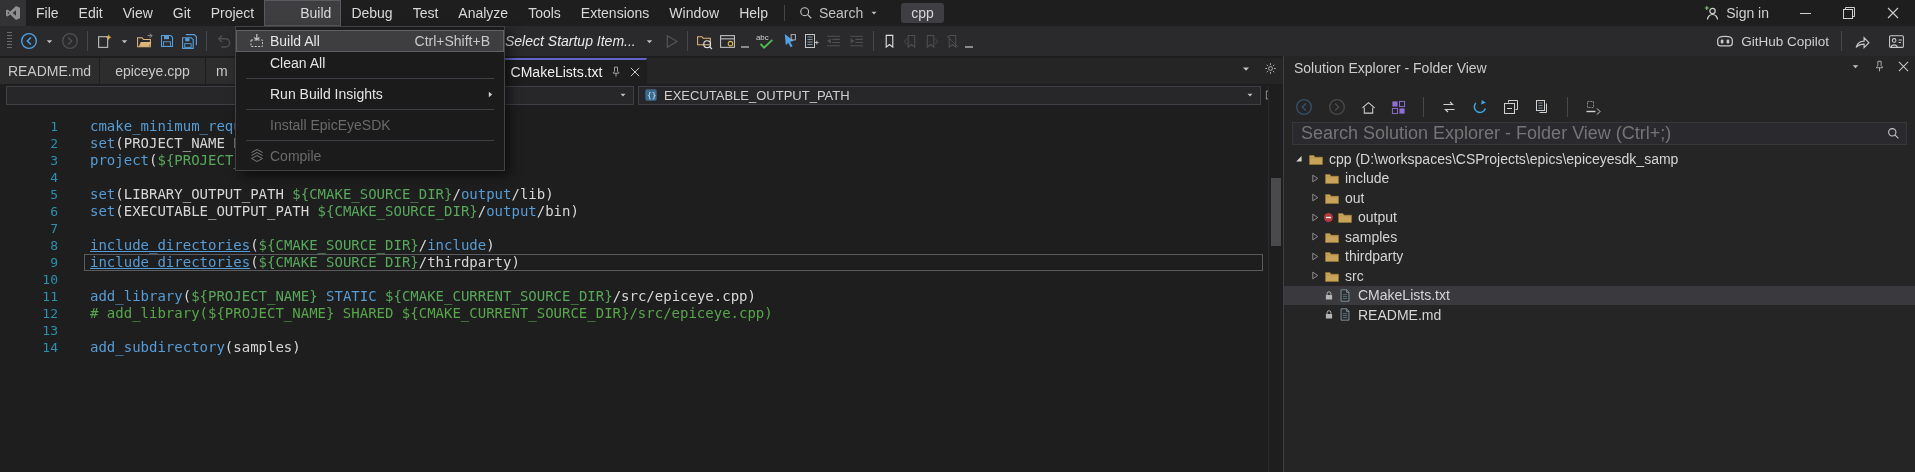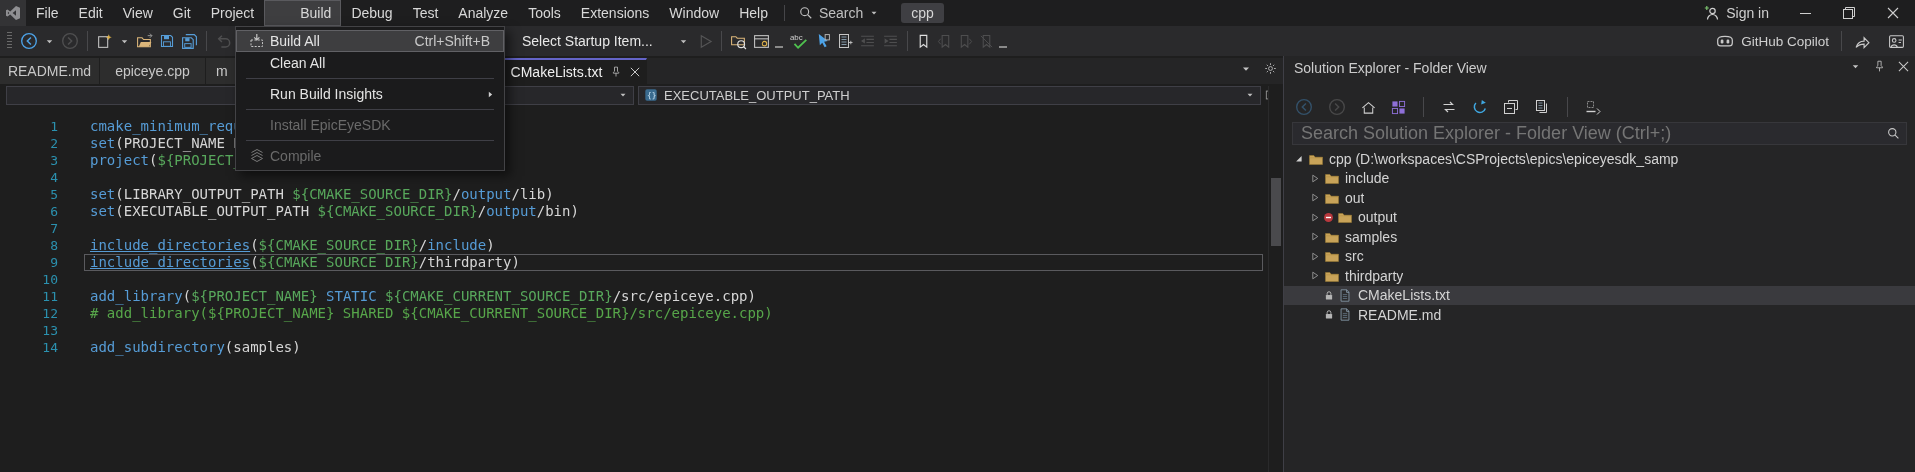--- a/index.html
+++ b/index.html
@@ -23,21 +23,21 @@
   
   .toolbar{position:absolute;left:0;top:26px;right:0;height:30px;background:#2A2A2C;
            display:flex;align-items:center;padding-left:2px;}
   .grip{width:5px;height:18px;margin:0 5px;
         background:repeating-linear-gradient(to bottom,#6A6A6A 0 1px,transparent 1px 3px);}
   .tbtn{display:flex;align-items:center;justify-content:center;padding:2px 3px;border-radius:2px;}
   .tbtn.disabled{opacity:.38;filter:grayscale(.9);}
   .tsep2{width:1px;height:20px;background:#48484B;margin:0 5px;}
   .tcombo{width:165px;height:21px;background:#27272A;border:1px solid #4A4A4E;display:flex;
           align-items:center;justify-content:flex-end;padding-right:4px;margin:0 4px;}
-  .startup{display:flex;align-items:center;gap:25px;padding:2px 6px;color:#E8E8E8;}
+  .startup{display:flex;align-items:center;gap:8px;padding:2px 6px;color:#E8E8E8;font-style:italic;}
   .dashmini{width:8px;height:2px;background:#8A8A8A;margin:12px 4px 0 2px;}
   .copilot{margin-left:auto;display:flex;align-items:center;gap:7px;padding-right:10px;color:#CFCFCF;}
   
   .main{position:absolute;left:0;top:56px;right:0;bottom:0;display:flex;}
   .editor{position:relative;width:1283px;background:#1E1E1E;flex:none;}
   .panel{flex:1;background:#252526;border-left:1px solid #3F3F46;position:relative;}
   
   .tabstrip{position:absolute;left:0;top:2px;right:0;height:26px;background:#252526;display:flex;}
   .tab{height:100%;background:#2D2D2D;border-right:1px solid #1E1E1E;display:flex;align-items:center;
        justify-content:center;color:#C8C8C8;padding:0 10px;box-sizing:border-box;flex:none;}
@@ -690,35 +690,35 @@
               <svg width="11" height="11" viewBox="0 0 16 16">
                 <path d="M5.5 3.2v9.6l7.2-4.8z" fill="none" stroke="#ABABAB" stroke-width="1.1"></path>
               </svg>
             </span>
             <span class="ticon">
               <svg width="16" height="16" viewBox="0 0 16 16">
                 <path d="M1.5 13.5v-9h4.3l1.4 1.7h7.3v7.3z" fill="#C8A359" stroke="#9E7E35" stroke-width=".5"></path>
                 <path d="M1.5 6.8h13" stroke="#B28E41" stroke-width=".6"></path>
               </svg>
             </span>
-            <span class="tlabel">src</span>
+            <span class="tlabel">thirdparty</span>
           </div>
           <div class="trow" style="padding-left: 22px;">
             <span class="texp">
               <svg width="11" height="11" viewBox="0 0 16 16">
                 <path d="M5.5 3.2v9.6l7.2-4.8z" fill="none" stroke="#ABABAB" stroke-width="1.1"></path>
               </svg>
             </span>
             <span class="ticon">
               <svg width="16" height="16" viewBox="0 0 16 16">
                 <path d="M1.5 13.5v-9h4.3l1.4 1.7h7.3v7.3z" fill="#C8A359" stroke="#9E7E35" stroke-width=".5"></path>
                 <path d="M1.5 6.8h13" stroke="#B28E41" stroke-width=".6"></path>
               </svg>
             </span>
-            <span class="tlabel">thirdparty</span>
+            <span class="tlabel">src</span>
           </div>
           <div class="trow sel" style="padding-left: 22px;">
             <span class="texp"></span>
             <span class="tbadge">
               <svg width="10" height="11" viewBox="0 0 16 16">
                 <rect x="3" y="7" width="10" height="7.5" rx="1" fill="#B5B5B5"></rect>
                 <path d="M5 7V5a3 3 0 016 0v2" fill="none" stroke="#B5B5B5" stroke-width="1.6"></path>
               </svg>
             </span>
             <span class="ticon">

